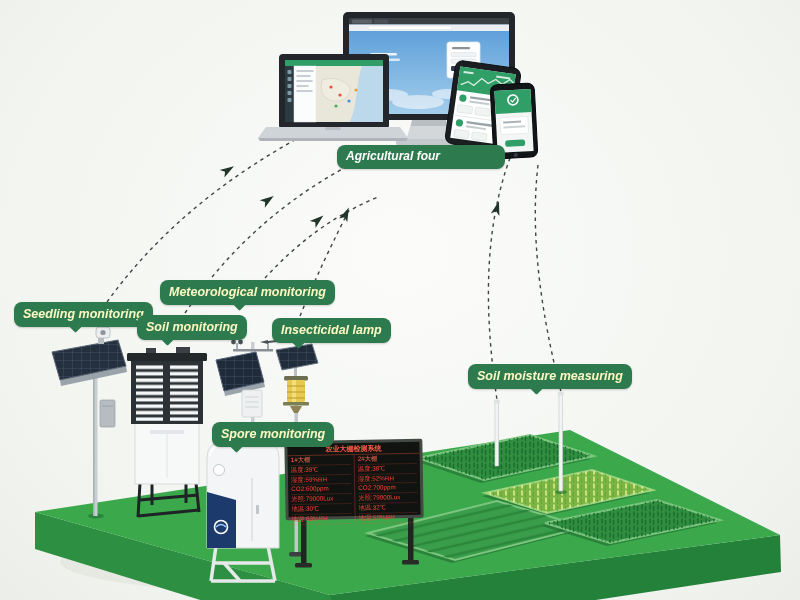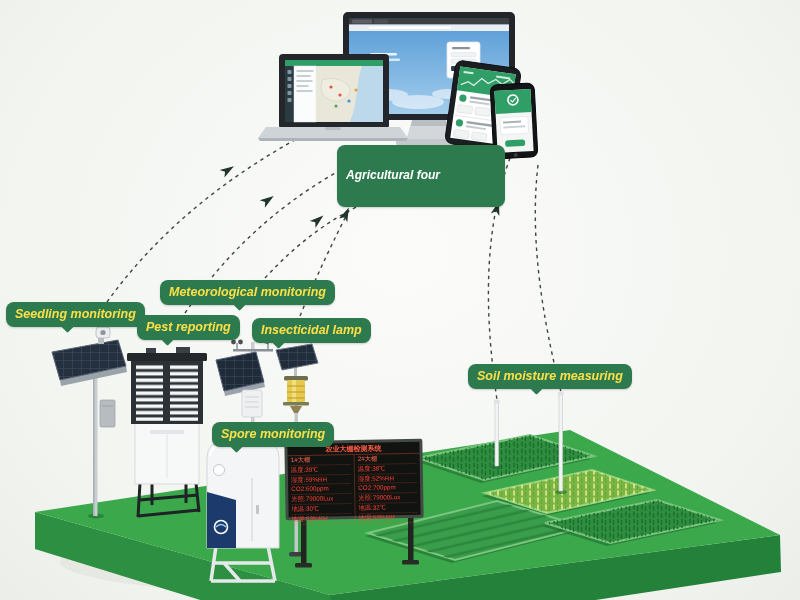--- a/index.html
+++ b/index.html
@@ -6,36 +6,36 @@
   body{
     width:800px;height:600px;overflow:hidden;position:relative;
     font-family:"Liberation Sans",sans-serif;
     background:radial-gradient(ellipse at 50% 42%, #fbfcfa 0%, #f3f5f1 65%, #ecefe9 100%);
   }
   #scene{position:absolute;left:0;top:0;z-index:1;}
   
   .bubble{
     position:absolute;z-index:3;
     background:var(--label_green,#2d7a4e);
-    color:#fde047;font-style:italic;font-weight:600;font-size:12.5px;line-height:1;
+    color:#fef9c3;font-style:italic;font-weight:600;font-size:12.5px;line-height:1;
     padding:6px 9px;border-radius:8px;white-space:nowrap;
     box-shadow:0 1px 2px rgba(0,0,0,.18);
     text-align:center;
   }
   .bubble::after{
     content:"";position:absolute;bottom:-4px;left:var(--tx,20px);
     width:9px;height:9px;background:var(--label_green,#2d7a4e);
     transform:rotate(45deg);border-radius:1.5px;
   }
   
   .platform-label{
     position:absolute;z-index:3;left:337px;top:145px;width:150px;
     background:var(--label_green,#2d7a4e);color:#fff;
     font-style:italic;font-weight:600;font-size:12px;line-height:13.5px;
-    padding:24px 9px;border-radius:8px;
+    padding:5px 9px;border-radius:8px;
     box-shadow:0 1px 2px rgba(0,0,0,.18);
   }
   
   .led-board{
     position:absolute;z-index:2;left:285px;top:440px;width:138px;height:79px;
     background:#101310;border:3px solid #434a43;border-radius:2px;
     box-sizing:border-box;transform:rotate(-1deg);
     color:var(--led_red,#ff4233);
   }
   .led-title{
@@ -384,27 +384,27 @@
       <div class="led-cell">温度:38℃</div>
       <div class="led-cell">湿度:52%RH</div>
       <div class="led-cell">CO2:700ppm</div>
       <div class="led-cell">光照:79000Lux</div>
       <div class="led-cell">地温:32℃</div>
       <div class="led-cell">地湿:59%RH</div>
     </div>
   </div>
 </div>
 
-<div class="bubble" style="left:6px;top:302px;--tx:57px">Seedling monitoring</div>
+<div class="bubble" style="left:14px;top:302px;--tx:57px">Seedling monitoring</div>
 
 <div class="bubble" style="left:160px;top:280px;--tx:75px">Meteorological monitoring</div>
 
-<div class="bubble" style="left:137px;top:315px;--tx:26px">Pest reporting</div>
-
-<div class="bubble" style="left:252px;top:318px;--tx:22px">Insecticidal lamp</div>
+<div class="bubble" style="left:137px;top:315px;--tx:26px">Soil monitoring</div>
+
+<div class="bubble" style="left:272px;top:318px;--tx:22px">Insecticidal lamp</div>
 
 <div class="bubble" style="left:212px;top:422px;--tx:20px">Spore monitoring</div>
 
 <div class="bubble" style="left:468px;top:364px;--tx:64px">Soil moisture measuring</div>
 
 <div class="platform-label">
   <div>Agricultural four</div>
 </div>
 
 </body></html>

